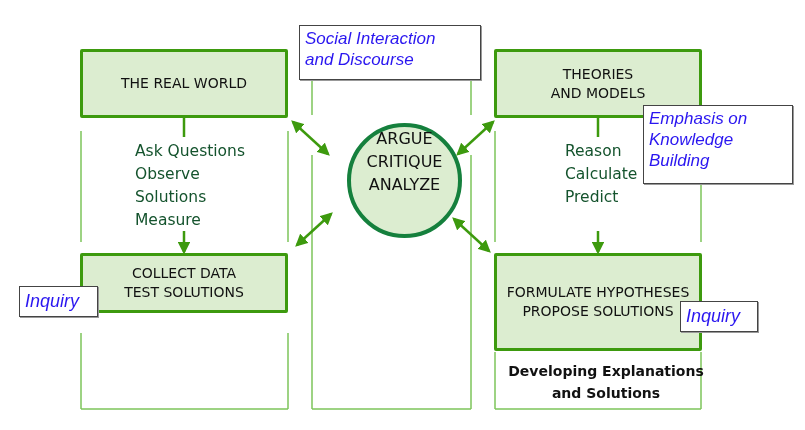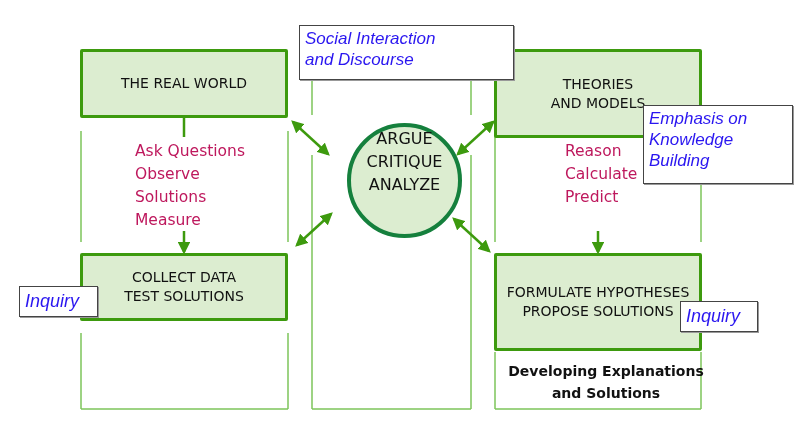--- a/index.html
+++ b/index.html
@@ -5,21 +5,21 @@
   html, body { margin: 0; padding: 0; background: #ffffff; }
   body { width: 805px; height: 430px; position: relative; overflow: hidden;
          font-family: "DejaVu Sans", sans-serif; }
   #stage { position: absolute; left: 0; top: 0; width: 805px; height: 430px; }
   .abs { position: absolute; }
   .box { position: absolute; background: #dcedd0; border: 3px solid #3d9a0e;
          border-radius: 2px; box-sizing: border-box; display: flex;
          align-items: center; justify-content: center; text-align: center;
          color: #111; font-size: 14px; line-height: 19px; }
   .box span { white-space: pre-line; }
-  .steps { position: absolute; color: #be185d; font-size: 15.5px; line-height: 23px; }
+  .steps { position: absolute; color: #14532d; font-size: 15.5px; line-height: 23px; }
   .steps div { white-space: nowrap; }
   .note { position: absolute; background: #fff; border: 1px solid #444;
           box-shadow: 1px 1px 0 #999; box-sizing: border-box;
           color: #2a16f0; font-style: italic; font-family: "Liberation Sans", sans-serif;
           font-size: 17px; line-height: 21px; padding: 2px 5px; white-space: pre-line; }
   .label { position: absolute; text-align: center; color: #111; font-weight: bold;
            font-size: 14px; line-height: 20px; white-space: pre-line; }
   .circle { position: absolute; left: 347px; top: 123px; width: 115px; height: 115px;
             border-radius: 50%; background: #dcedd0; border: 4px solid #15803d;
             box-sizing: border-box; display: flex; justify-content: center;
@@ -69,25 +69,25 @@
 
     <line x1="293" y1="122" x2="328" y2="154" stroke="#3d9a0e" stroke-width="2.5" marker-start="url(#ah)" marker-end="url(#ah)"></line>
     <line x1="493" y1="122" x2="458" y2="154" stroke="#3d9a0e" stroke-width="2.5" marker-start="url(#ah)" marker-end="url(#ah)"></line>
     <line x1="297" y1="245" x2="331" y2="214" stroke="#3d9a0e" stroke-width="2.5" marker-start="url(#ah)" marker-end="url(#ah)"></line>
     <line x1="454" y1="219" x2="489" y2="251" stroke="#3d9a0e" stroke-width="2.5" marker-start="url(#ah)" marker-end="url(#ah)"></line>
   </svg>
 
   <div class="box" style="left:80px;top:49px;width:208px;height:69px">
     <span>THE REAL WORLD</span>
   </div>
-  <div class="box" style="left:80px;top:253px;width:208px;height:68px">
+  <div class="box" style="left:80px;top:253px;width:208px;height:60px">
     <span>COLLECT DATA
 TEST SOLUTIONS</span>
   </div>
-  <div class="box" style="left:494px;top:49px;width:208px;height:89px">
+  <div class="box" style="left:494px;top:49px;width:208px;height:69px">
     <span>THEORIES
 AND MODELS</span>
   </div>
   <div class="box" style="left:494px;top:253px;width:208px;height:98px">
     <span>FORMULATE HYPOTHESES
 PROPOSE SOLUTIONS</span>
   </div>
 
   <div class="circle">
     <span>ARGUE
@@ -100,21 +100,21 @@
     <div>Observe</div>
     <div>Solutions</div>
     <div>Measure</div>
   </div>
   <div class="steps" style="left:565px;top:140px">
     <div>Reason</div>
     <div>Calculate</div>
     <div>Predict</div>
   </div>
 
-  <div class="note" style="left:299px;top:25px;width:215px;height:55px">Social Interaction
+  <div class="note" style="left:299px;top:25px;width:182px;height:55px">Social Interaction
 and Discourse</div>
   <div class="note" style="left:643px;top:105px;width:150px;height:79px">Emphasis on
 Knowledge
 Building</div>
   <div class="note" style="left:19px;top:286px;width:79px;height:31px;font-size:18px;line-height:25px">Inquiry</div>
   <div class="note" style="left:680px;top:301px;width:78px;height:31px;font-size:18px;line-height:25px">Inquiry</div>
 
   <div class="label" style="left:495px;top:360px;width:222px;line-height:22px">Developing Explanations
 and Solutions</div>
 

